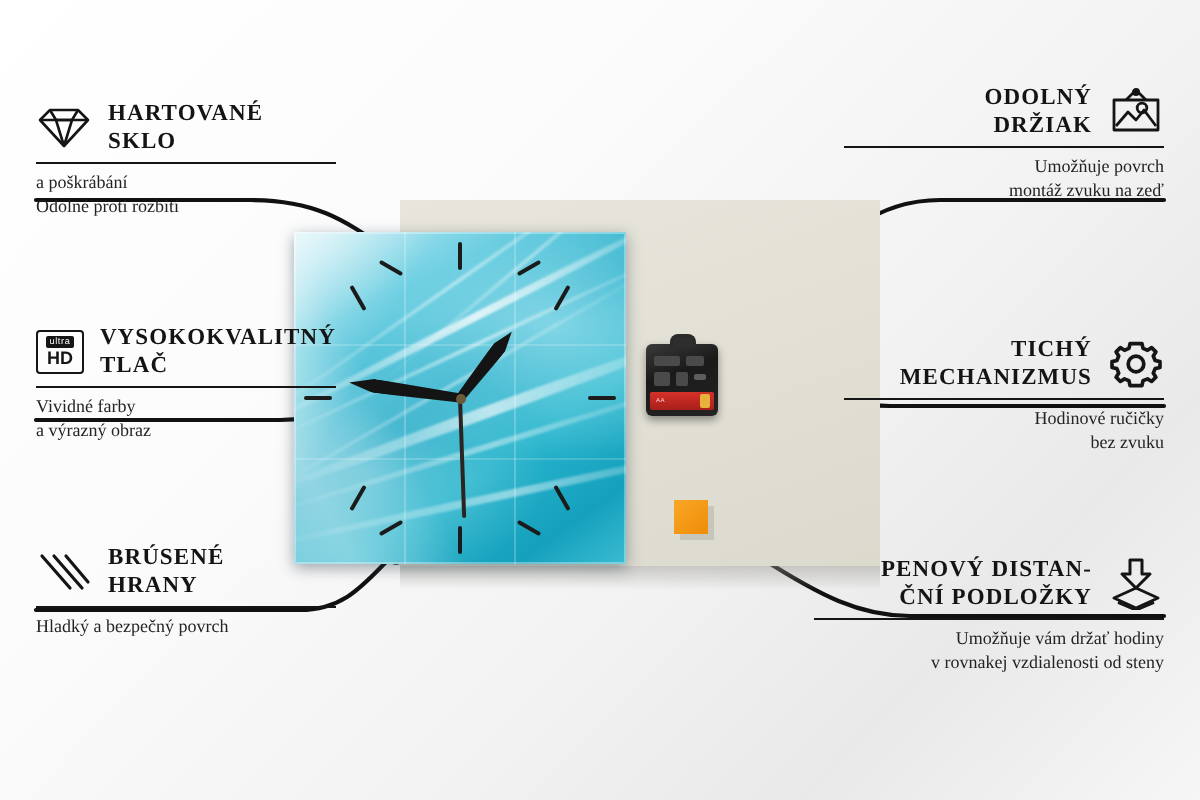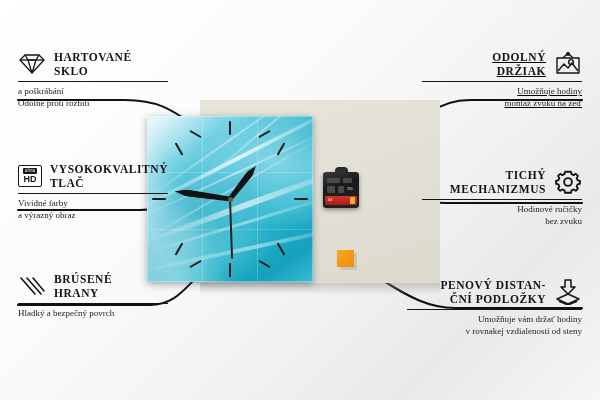--- a/index.html
+++ b/index.html
@@ -339,38 +339,38 @@
       <div>
         <div class="f-title">BRÚSENÉ</div>
         <div class="f-title">HRANY</div>
       </div>
     </div>
     <div class="f-rule"></div>
     <div class="f-desc">Hladký a bezpečný povrch</div>
     <div class="f-desc"></div>
   </div>
 
-  <div class="feature" style="right:18px; top:50px; width:160px;text-decoration:underline;">
+  <div class="feature" style="right:18px; top:42px; width:160px;">
     <div class="f-head right">
       <div style="text-align:right">
         <div class="f-title">ODOLNÝ</div>
         <div class="f-title">DRŽIAK</div>
       </div>
       <svg class="icon" width="28" height="24" viewBox="0 0 28 24">
         <g fill="none" stroke="#151515" stroke-width="1.4" stroke-linejoin="round">
           <path d="M14,1 L9,6 M14,1 L19,6"></path>
           <circle cx="14" cy="2" r="1.3" fill="#151515"></circle>
           <rect x="3" y="6" width="22" height="15"></rect>
           <path d="M4,19 L10,12 L14,16 L18,11 L24,19"></path>
           <circle cx="17" cy="10" r="2.4"></circle>
         </g>
       </svg>
     </div>
     <div class="f-rule"></div>
-    <div class="f-desc right">Umožňuje hodiny</div>
+    <div class="f-desc right">Umožňuje povrch</div>
     <div class="f-desc right">montáž zvuku na zeď</div>
   </div>
 
   <div class="feature" style="right:18px; top:168px; width:160px;">
     <div class="f-head right">
       <div style="text-align:right">
         <div class="f-title">TICHÝ</div>
         <div class="f-title">MECHANIZMUS</div>
       </div>
       <svg class="icon" width="28" height="26" viewBox="0 0 28 28">

